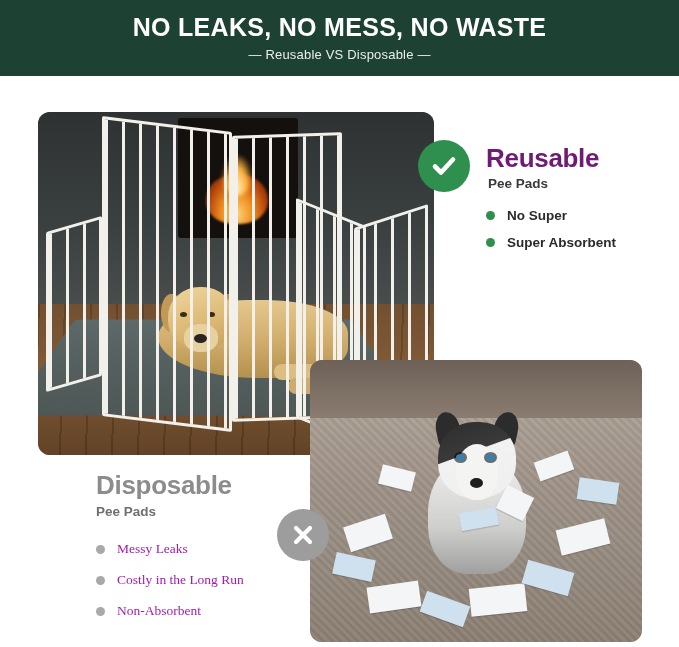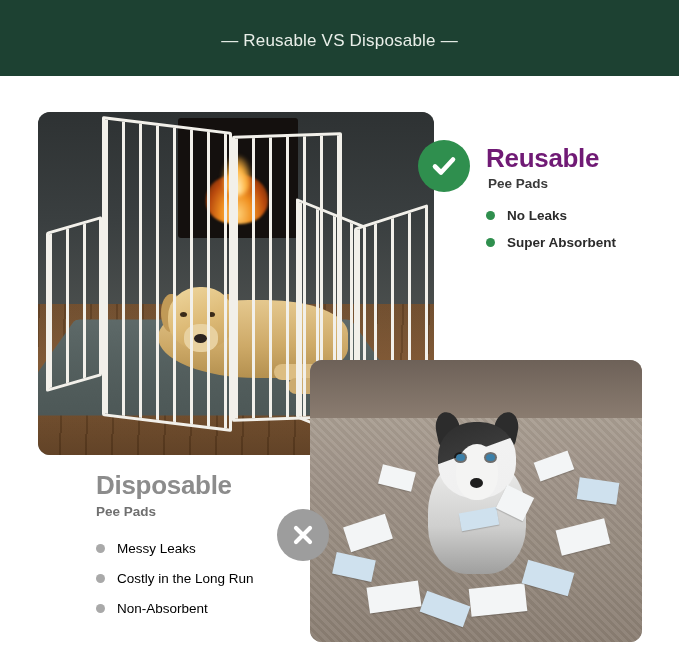--- a/index.html
+++ b/index.html
@@ -30,21 +30,21 @@
     color: #ffffff;
     font-size: 25px;
     font-weight: bold;
     letter-spacing: 0.3px;
     line-height: 1.1;
     text-align: center;
   }
   .header-sub {
     margin-top: 6px;
     color: #e9efe9;
-    font-size: 17px;
+    font-size: 13px;
     letter-spacing: 0.2px;
     text-align: center;
   }
 
   
   .photo-top {
     position: absolute;
     left: 38px; top: 112px;
     width: 396px; height: 343px;
     border-radius: 12px;
@@ -228,37 +228,38 @@
 
   
   .disposable-block { position: absolute; left: 96px; top: 470px; width: 210px; }
   .disposable-title {
     font-size: 26px; font-weight: bold; color: #8c8c8c; letter-spacing: -0.3px;
   }
   .disposable-sub {
     margin-top: 3px; font-size: 13.5px; font-weight: bold; color: #6f6f6f;
   }
   .disposable-bullets { margin-top: 22px; }
-  .disposable-bullets .bullet-label { color: #000000; font-weight: normal; }
+  .disposable-bullets .bullet-label { color: #a21caf; font-weight: normal; font-family: Liberation Serif, serif; }
   .disposable-bullets .bullet { margin-bottom: 15px; }
 
   .x-badge {
     position: absolute; left: 277px; top: 509px;
     width: 52px; height: 52px; border-radius: 50%;
     background: #9d9d9d;
     display: flex; align-items: center; justify-content: center;
     z-index: 5;
   }
 </style>
 </head>
 <body>
 
 <div class="page">
 
   <div class="header">
+    <div class="header-title">NO LEAKS, NO MESS, NO WASTE</div>
     <div class="header-sub">— Reusable VS Disposable —</div>
   </div>
 
   <div class="photo-top">
     <div class="room-wall"></div>
     <div class="fireplace">
       <div class="fire"></div>
       <div class="fire2"></div>
     </div>
     <div class="floor-wood"></div>
@@ -288,21 +289,21 @@
     <div class="check-badge">
       <svg width="30" height="30" viewBox="0 0 30 30" aria-hidden="true">
         <path d="M6 15.5 L12 21.5 L24 8.5" fill="none" stroke="#ffffff" stroke-width="4.6" stroke-linecap="round" stroke-linejoin="round"></path>
       </svg>
     </div>
     <div class="reusable-title">Reusable</div>
     <div class="reusable-sub">Pee Pads</div>
     <div class="bullets">
       <div class="bullet">
         <span class="dot green"></span>
-        <span class="bullet-label">No Leaks</span>
+        <span class="bullet-label">No Super</span>
       </div>
       <div class="bullet">
         <span class="dot green"></span>
         <span class="bullet-label">Super Absorbent</span>
       </div>
     </div>
   </div>
 
   <div class="photo-bottom">
     <div class="husky-floor"></div>

